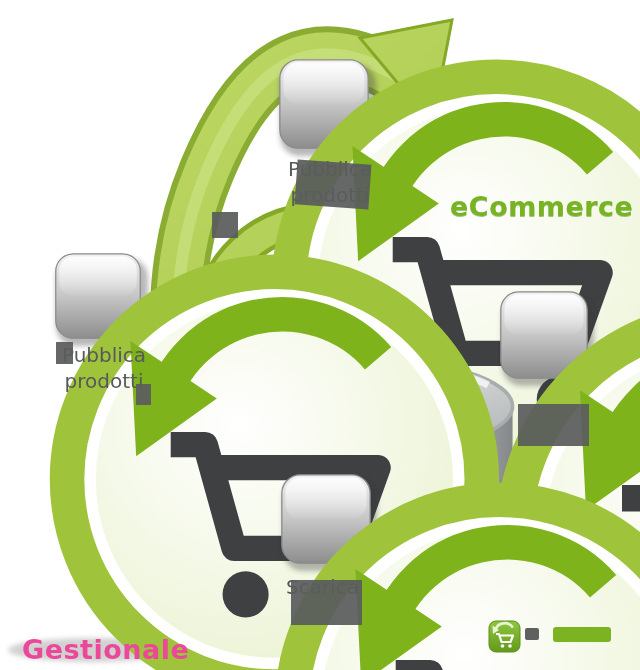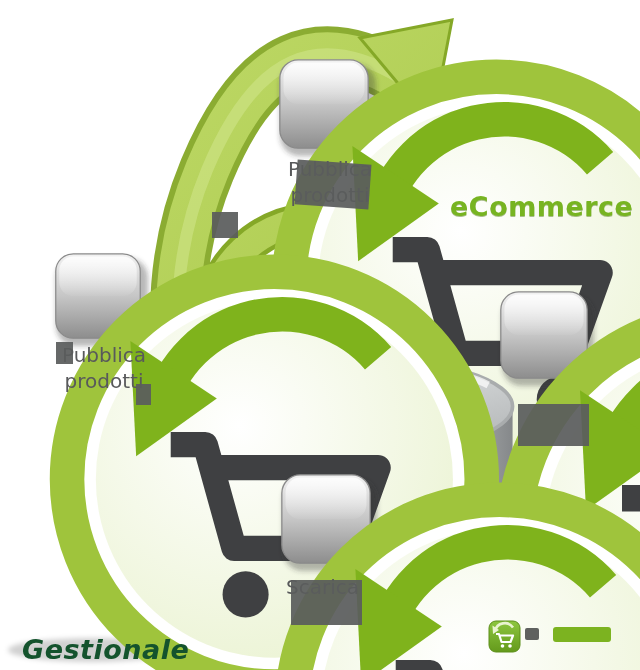--- a/index.html
+++ b/index.html
@@ -7,21 +7,21 @@
        font-family:"DejaVu Sans","Liberation Sans",sans-serif;}
   .stage{position:absolute;inset:0;width:640px;height:670px;}
   svg.art{position:absolute;left:0;top:0;}
   .lbl{position:absolute;color:#58595b;line-height:1.32;}
   .lbl-top{left:270px;top:156px;width:120px;text-align:center;font-size:20px;}
   .lbl-left{left:53px;top:342px;width:102px;text-align:center;font-size:20px;}
   .lbl-bottom{left:278px;top:574px;width:100px;text-align:left;font-size:20px;padding-left:8px;box-sizing:border-box;}
   .lbl-ecommerce{left:450px;top:189px;width:185px;font-size:27px;font-weight:800;
        color:#77b421;letter-spacing:.5px;text-shadow:0 1px 0 rgba(70,110,10,.45);}
   .lbl-gestionale{left:22px;top:632px;width:200px;font-size:27px;font-weight:800;
-       color:#14532d;letter-spacing:.5px;font-style:italic;}
+       color:#ec4899;letter-spacing:.5px;}
   .blk{position:absolute;background:#5a5c5c;opacity:.93;}
   .blk-top{left:296px;top:162px;width:74px;height:45px;transform:rotate(4deg);}
   .blk-sq{left:212px;top:212px;width:26px;height:26px;}
   .blk-left-a{left:56px;top:342px;width:17px;height:22px;}
   .blk-left-b{left:136px;top:384px;width:15px;height:21px;}
   .blk-bottom{left:291px;top:580px;width:71px;height:45px;}
   .blk-right{left:518px;top:404px;width:71px;height:42px;}
   .logo-blk-gray{position:absolute;left:525px;top:628px;width:14px;height:12px;
        background:#5f615f;border-radius:2px;}
   .logo-blk-green{position:absolute;left:553px;top:627px;width:58px;height:15px;

